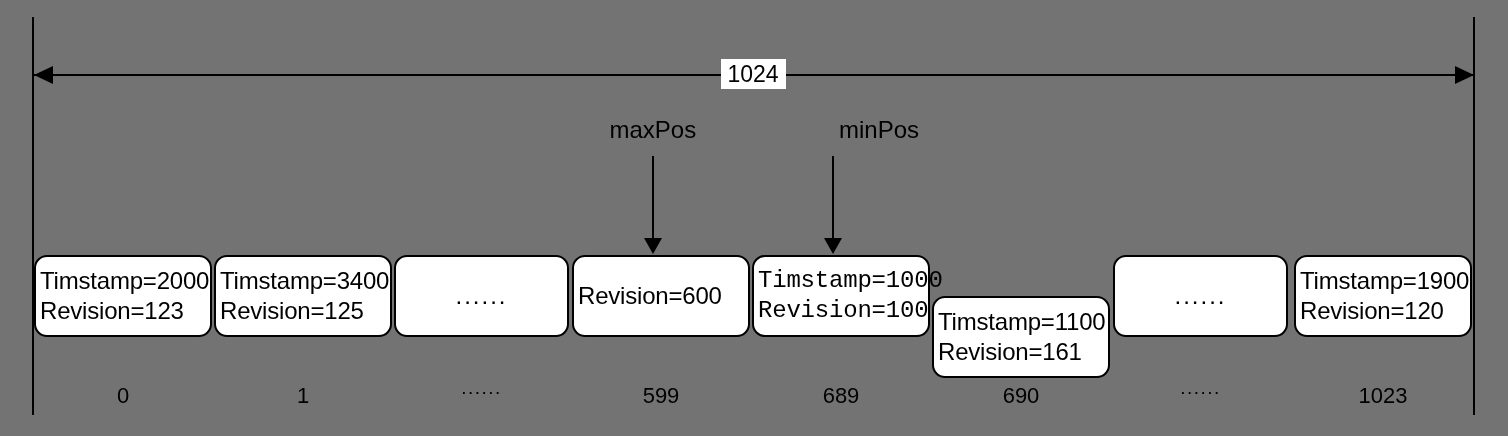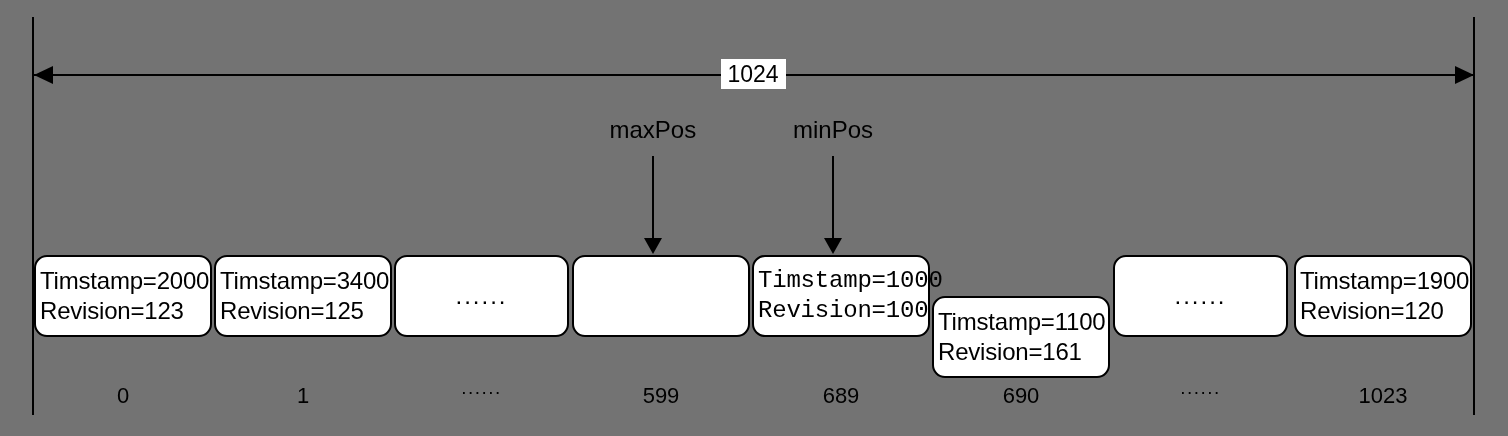--- a/index.html
+++ b/index.html
@@ -40,21 +40,21 @@
 
   <div class="dimline"></div>
   <div class="arrowhead a-left"></div>
   <div class="arrowhead a-right"></div>
   <div class="dimlabel" id="dimlabel" style="left: 720.5px;">1024</div>
 
   <div id="pointers">
       <div class="ptrlabel" style="left: 609.5px;">maxPos</div>
       <div class="ptrline" style="left: 652px;"></div>
       <div class="ptrhead" style="left: 644px;"></div>
-      <div class="ptrlabel" style="left: 793px; text-align: right;">minPos</div>
+      <div class="ptrlabel" style="left: 839px; text-align: right;">minPos</div>
       <div class="ptrline" style="left: 832px;"></div>
       <div class="ptrhead" style="left: 824px;"></div>
     </div>
 
   <div class="cellrow" id="cellrow">
       <div class="cell" style="left: 34px; width: 178px;">
         <div class="lines">
           <div class="ln">Timstamp=2000</div>
           <div class="ln">Revision=123</div>
         </div>
@@ -65,20 +65,21 @@
           <div class="ln">Revision=125</div>
         </div>
       </div>
       <div class="cell ellipsis" style="left: 394px; width: 175px;">
         <div class="lines">
           <div class="ln">......</div>
         </div>
       </div>
       <div class="cell" style="left: 572px; width: 178px;">
         <div class="lines">
+          <div class="ln">Revision=600</div>
         </div>
       </div>
       <div class="cell" style="left: 752px; width: 178px; font-family: Liberation Mono, monospace;">
         <div class="lines">
           <div class="ln">Timstamp=1000</div>
           <div class="ln">Revision=100</div>
         </div>
       </div>
       <div class="cell" style="left: 932px; width: 178px; margin-top: 41px;">
         <div class="lines">

